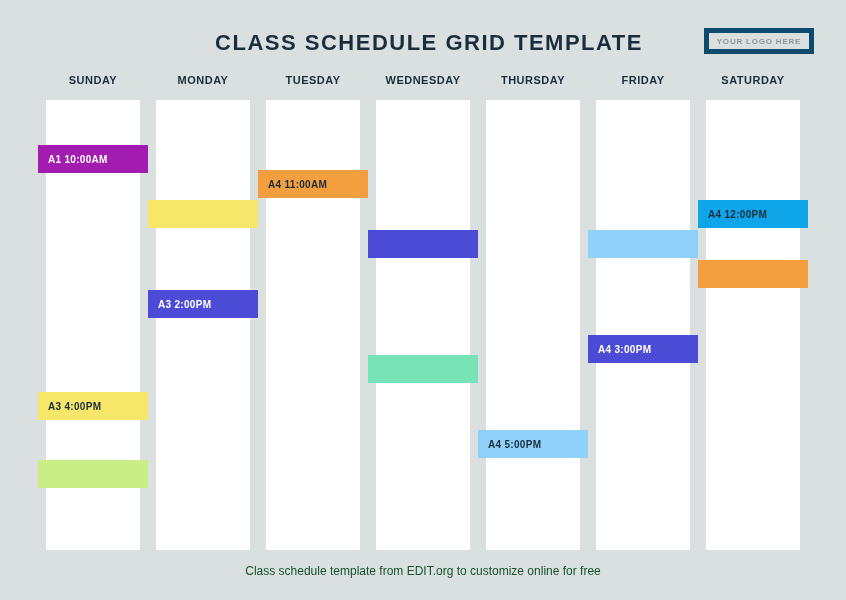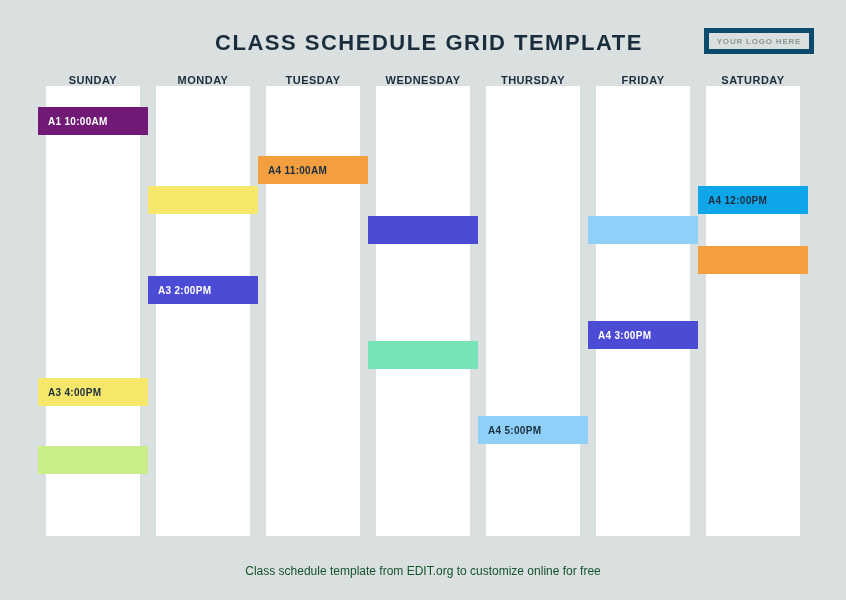--- a/index.html
+++ b/index.html
@@ -51,20 +51,21 @@
     width: 94px;
     display: flex;
     flex-direction: column;
     align-items: center;
   }
   .day-header {
     font-size: 11px;
     font-weight: bold;
     letter-spacing: 0.5px;
     color: #1a2d3d;
+    padding-bottom: 14px;
   }
   .day-track {
     width: 94px;
     height: 450px;
     background: #ffffff;
     position: relative;
   }
   .event {
     position: absolute;
     left: -8px;
@@ -100,21 +101,21 @@
 
 <div class="logo-box">
   <span class="logo-text">YOUR LOGO HERE</span>
 </div>
 
 <div class="grid">
 
   <div class="day-col">
     <div class="day-header">SUNDAY</div>
     <div class="day-track">
-      <div class="event" style="background: #701a75; top: 21px; color: rgb(255, 255, 255);">A1  10:00AM</div>
+      <div class="event" style="background: #a21caf; top: 45px; color: rgb(255, 255, 255);">A1  10:00AM</div>
       <div class="event" style="background: rgb(246, 231, 107); top: 292px; color: rgb(26, 45, 61);">A3 4:00PM</div>
       <div class="event no-label" style="background: rgb(201, 238, 136); top: 360px;"></div>
     </div>
   </div>
 
   <div class="day-col">
     <div class="day-header">MONDAY</div>
     <div class="day-track">
       <div class="event no-label" style="background: rgb(246, 231, 107); top: 100px;"></div>
       <div class="event" style="background: rgb(76, 75, 213); top: 190px; color: rgb(255, 255, 255);">A3 2:00PM</div>

